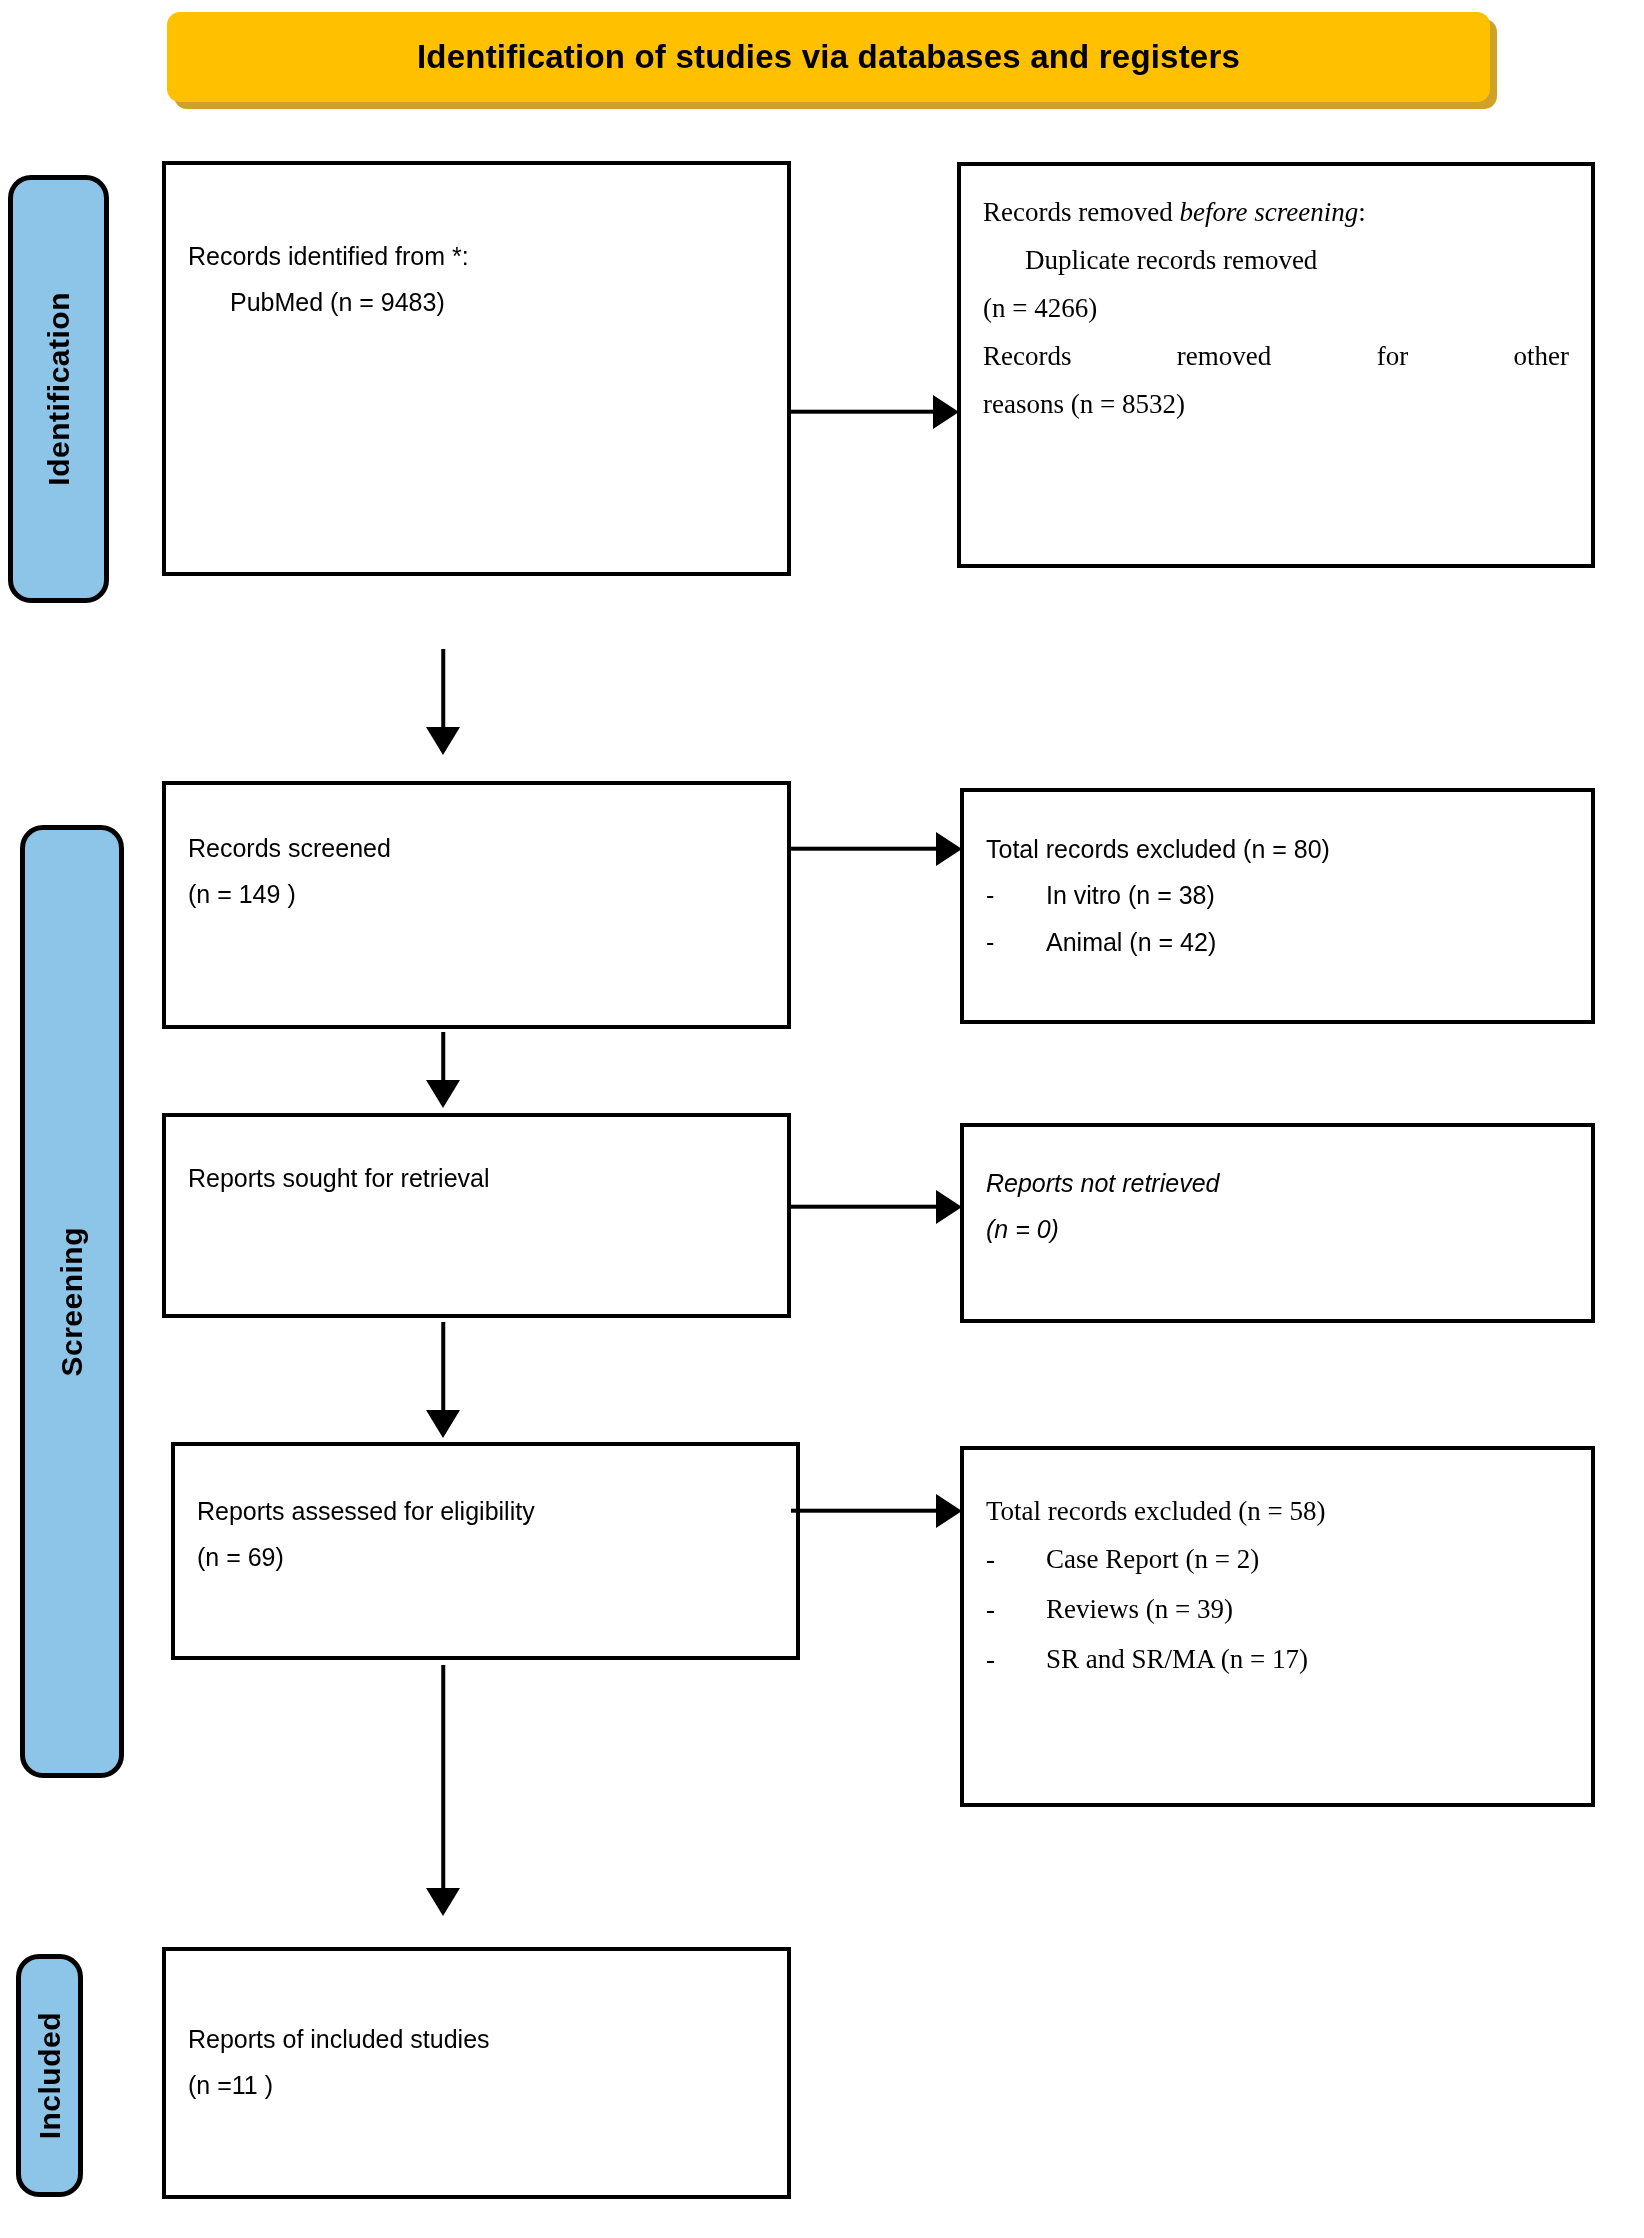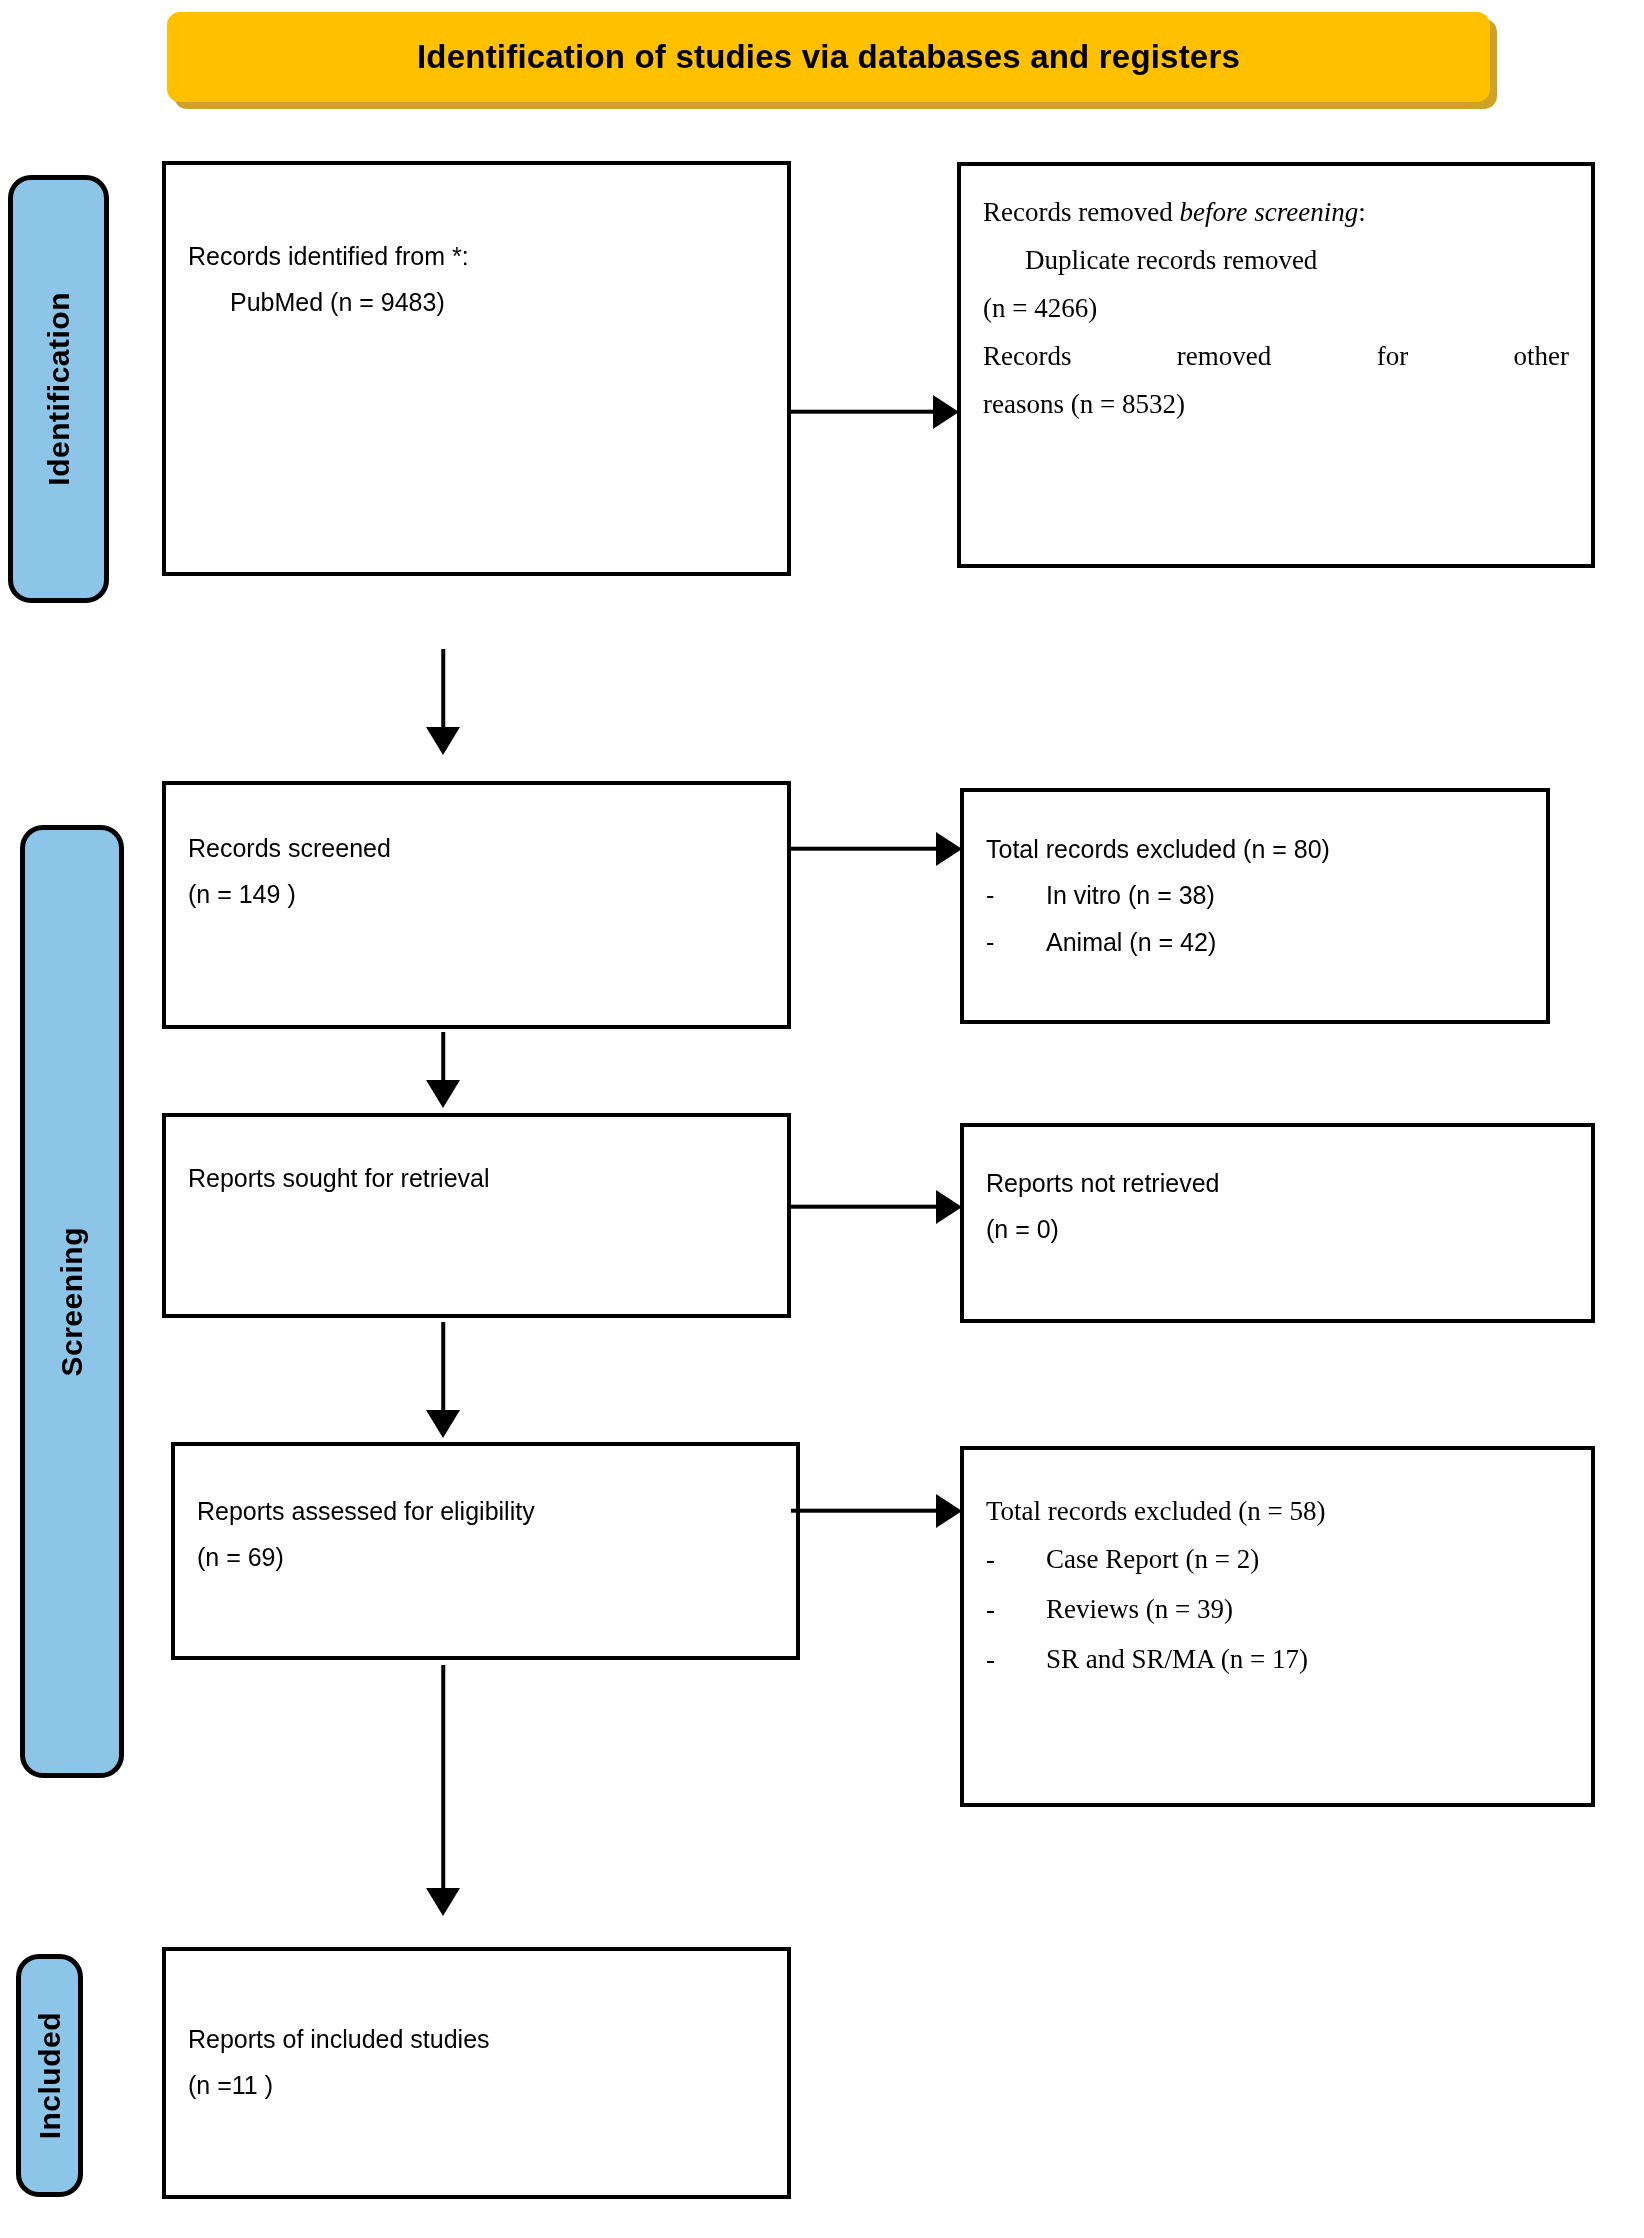--- a/index.html
+++ b/index.html
@@ -102,34 +102,34 @@
     margin: 0 0 15px 0;
     color: #000000;
   }
   .bullet .dash { width: 60px; flex: 0 0 60px; }
   .bullet.serif  { font-size: 27px; }
 
   
   #box-identified   { left: 162px;  top: 161px;  width: 629px; height: 415px; }
   #box-removed      { left: 957px; top: 162px;  width: 638px; height: 406px; }
   #box-screened     { left: 162px;  top: 781px; width: 629px; height: 248px; }
-  #box-excluded1    { left: 960px; top: 788px; width: 590px; height: 236px; }
+  #box-excluded1    { left: 960px; top: 788px; width: 635px; height: 236px; }
   #box-sought       { left: 162px;  top: 1113px; width: 629px; height: 205px; }
   #box-notretrieved { left: 960px; top: 1123px; width: 635px; height: 200px; }
   #box-eligibility  { left: 171px;  top: 1442px; width: 629px; height: 218px; }
   #box-excluded2    { left: 960px; top: 1446px; width: 635px; height: 361px; }
   #box-included     { left: 162px;  top: 1947px; width: 629px; height: 252px; }
 
   
   #box-identified   .box-inner { top: 75px; }
   #box-removed      .box-inner { top: 29px; }
   #box-screened     .box-inner { top: 47px; }
   #box-excluded1    .box-inner { top: 41px; }
   #box-sought       .box-inner { top: 45px; }
-  #box-notretrieved .box-inner { top: 40px; }
+  #box-notretrieved .box-inner { top: 40px; font-style: italic; }
   #box-eligibility  .box-inner { top: 49px; }
   #box-excluded2    .box-inner { top: 44px; }
   #box-included     .box-inner { top: 72px; }
 
   
   .arrow-h, .arrow-v {
     position: absolute;
   }
   .arrow-h .shaft {
     position: absolute;

